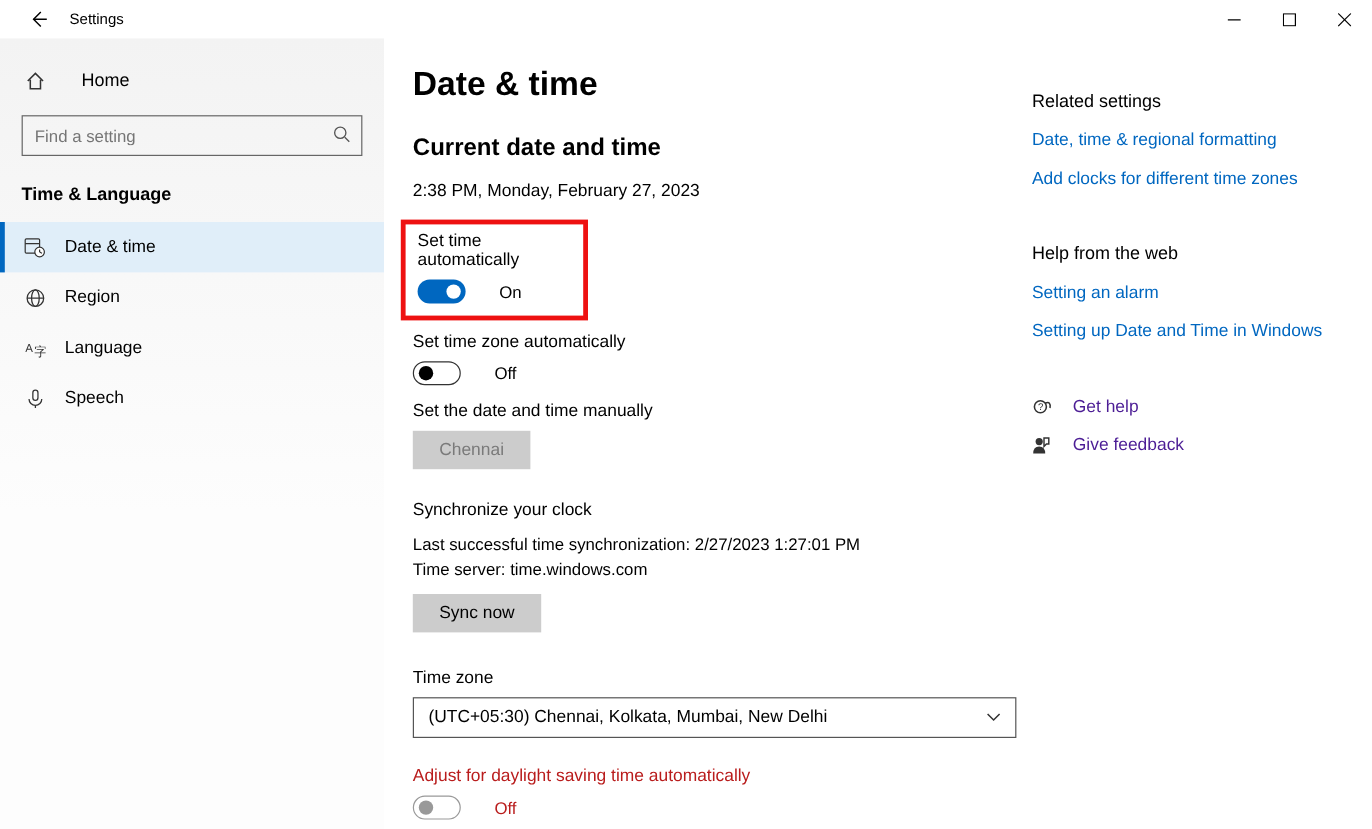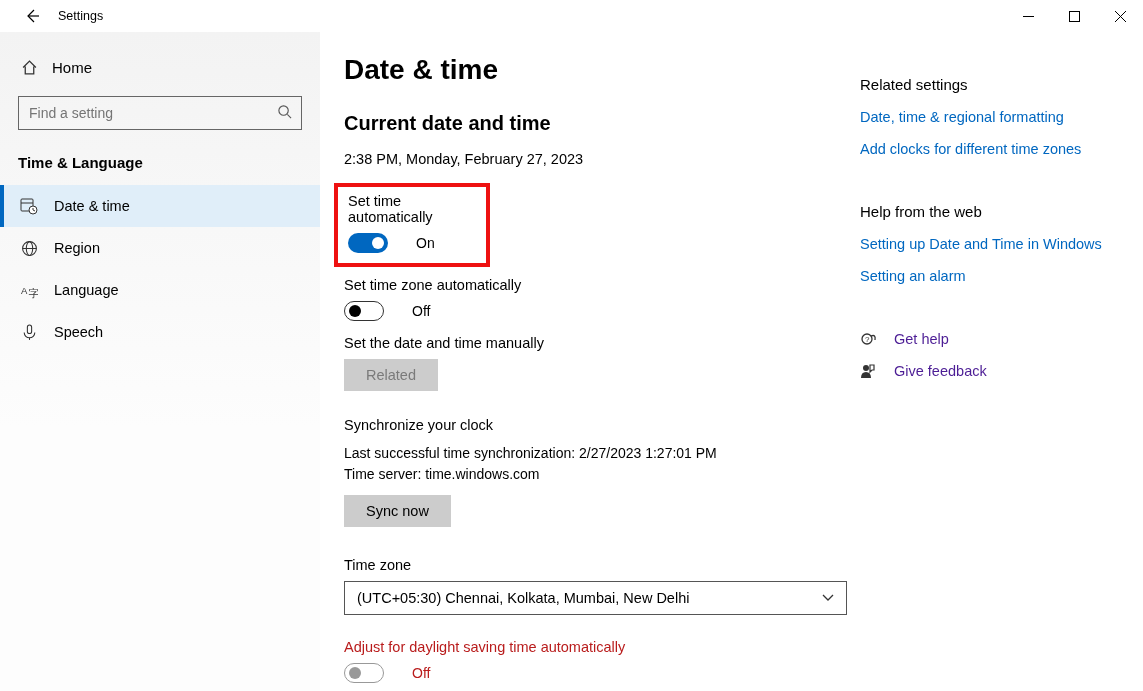--- a/index.html
+++ b/index.html
@@ -37,21 +37,21 @@
   .layout { display:flex; height:calc(100% - 32px); }
   .sidebar {
     width: 320px;
     background: linear-gradient(180deg, #f3f3f3 0%, #fdfdfd 60%);
     padding: 18px 0 0 0;
     position: relative;
   }
   .home-row {
     display:flex; align-items:center;
     padding: 8px 0 8px 20px;
-    gap: 14px;
+    gap: 30px;
     font-size: 15px;
     text-align: center;
   }
   .search-wrap {
     margin: 12px 18px 18px 18px;
     position: relative;
     border-radius: 11px;
   }
   .search {
     width: 100%;
@@ -277,21 +277,21 @@
         <div class="toggle-row">
           <div class="toggle off">
               <div class="knob"></div>
             </div>
           <span class="toggle-state">Off</span>
         </div>
       </div>
 
       <div class="block">
         <div class="group-label">Set the date and time manually</div>
-        <button class="btn disabled">Related</button>
+        <button class="btn disabled">Chennai</button>
       </div>
 
       <div class="block" style="margin-top:26px;">
         <div class="group-label" style="margin-bottom:10px;">Synchronize your clock</div>
         <div class="hint">Last successful time synchronization: 2/27/2023 1:27:01 PM</div>
         <div class="hint" style="margin-bottom:10px;">Time server: time.windows.com</div>
         <button class="btn">Sync now</button>
       </div>
 
       <div class="block" style="margin-top:30px;">
@@ -318,22 +318,22 @@
     </div>
 
     <div class="right-pane">
       <div class="rh">Related settings</div>
       <a href="#" class="rlink">Date, time &amp; regional formatting</a>
       <a href="#" class="rlink">Add clocks for different time zones</a>
 
       <div class="spacer"></div>
 
       <div class="rh">Help from the web</div>
+      <a href="#" class="rlink">Setting an alarm</a>
       <a href="#" class="rlink">Setting up Date and Time in Windows</a>
-      <a href="#" class="rlink">Setting an alarm</a>
 
       <div class="spacer"></div>
 
       <div class="help-row">
         <span class="ic">
           <svg width="18" height="18" viewBox="0 0 18 18">
               <circle cx="7" cy="9" r="5" fill="none" stroke="#333" stroke-width="1.3"></circle>
               <path d="M11 6 Q16 4 15 10" fill="none" stroke="#333" stroke-width="1.3"></path>
               <text x="5" y="12" font-size="8" fill="#333">?</text>
             </svg>

